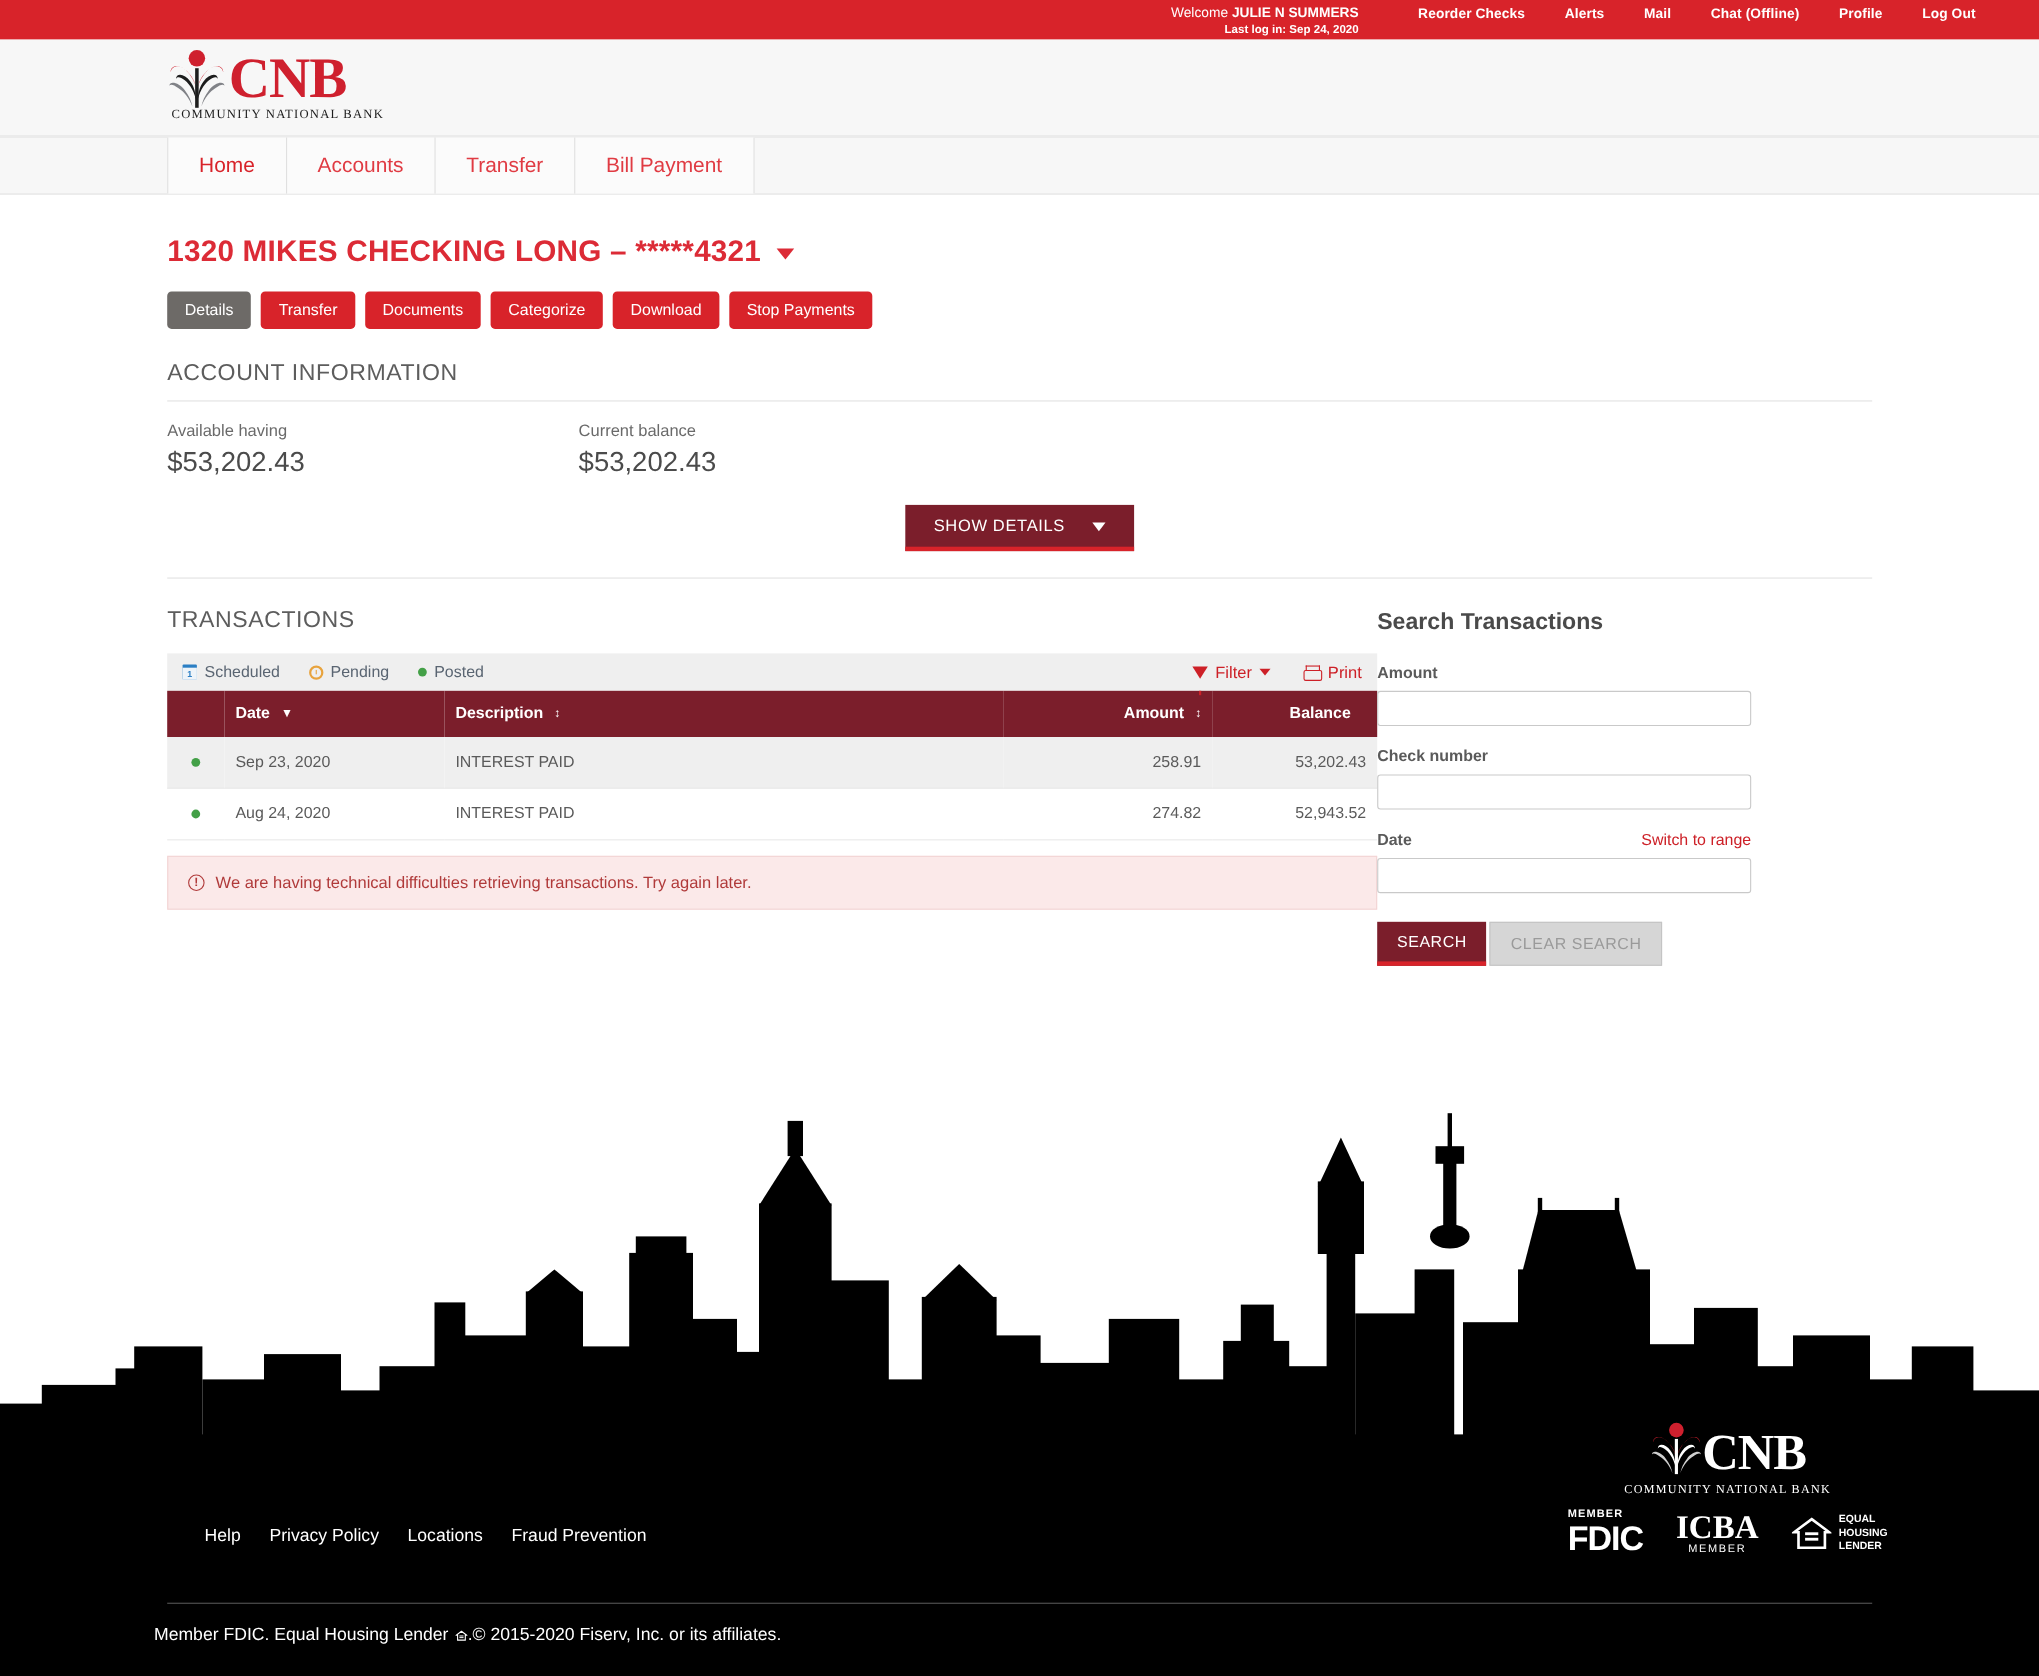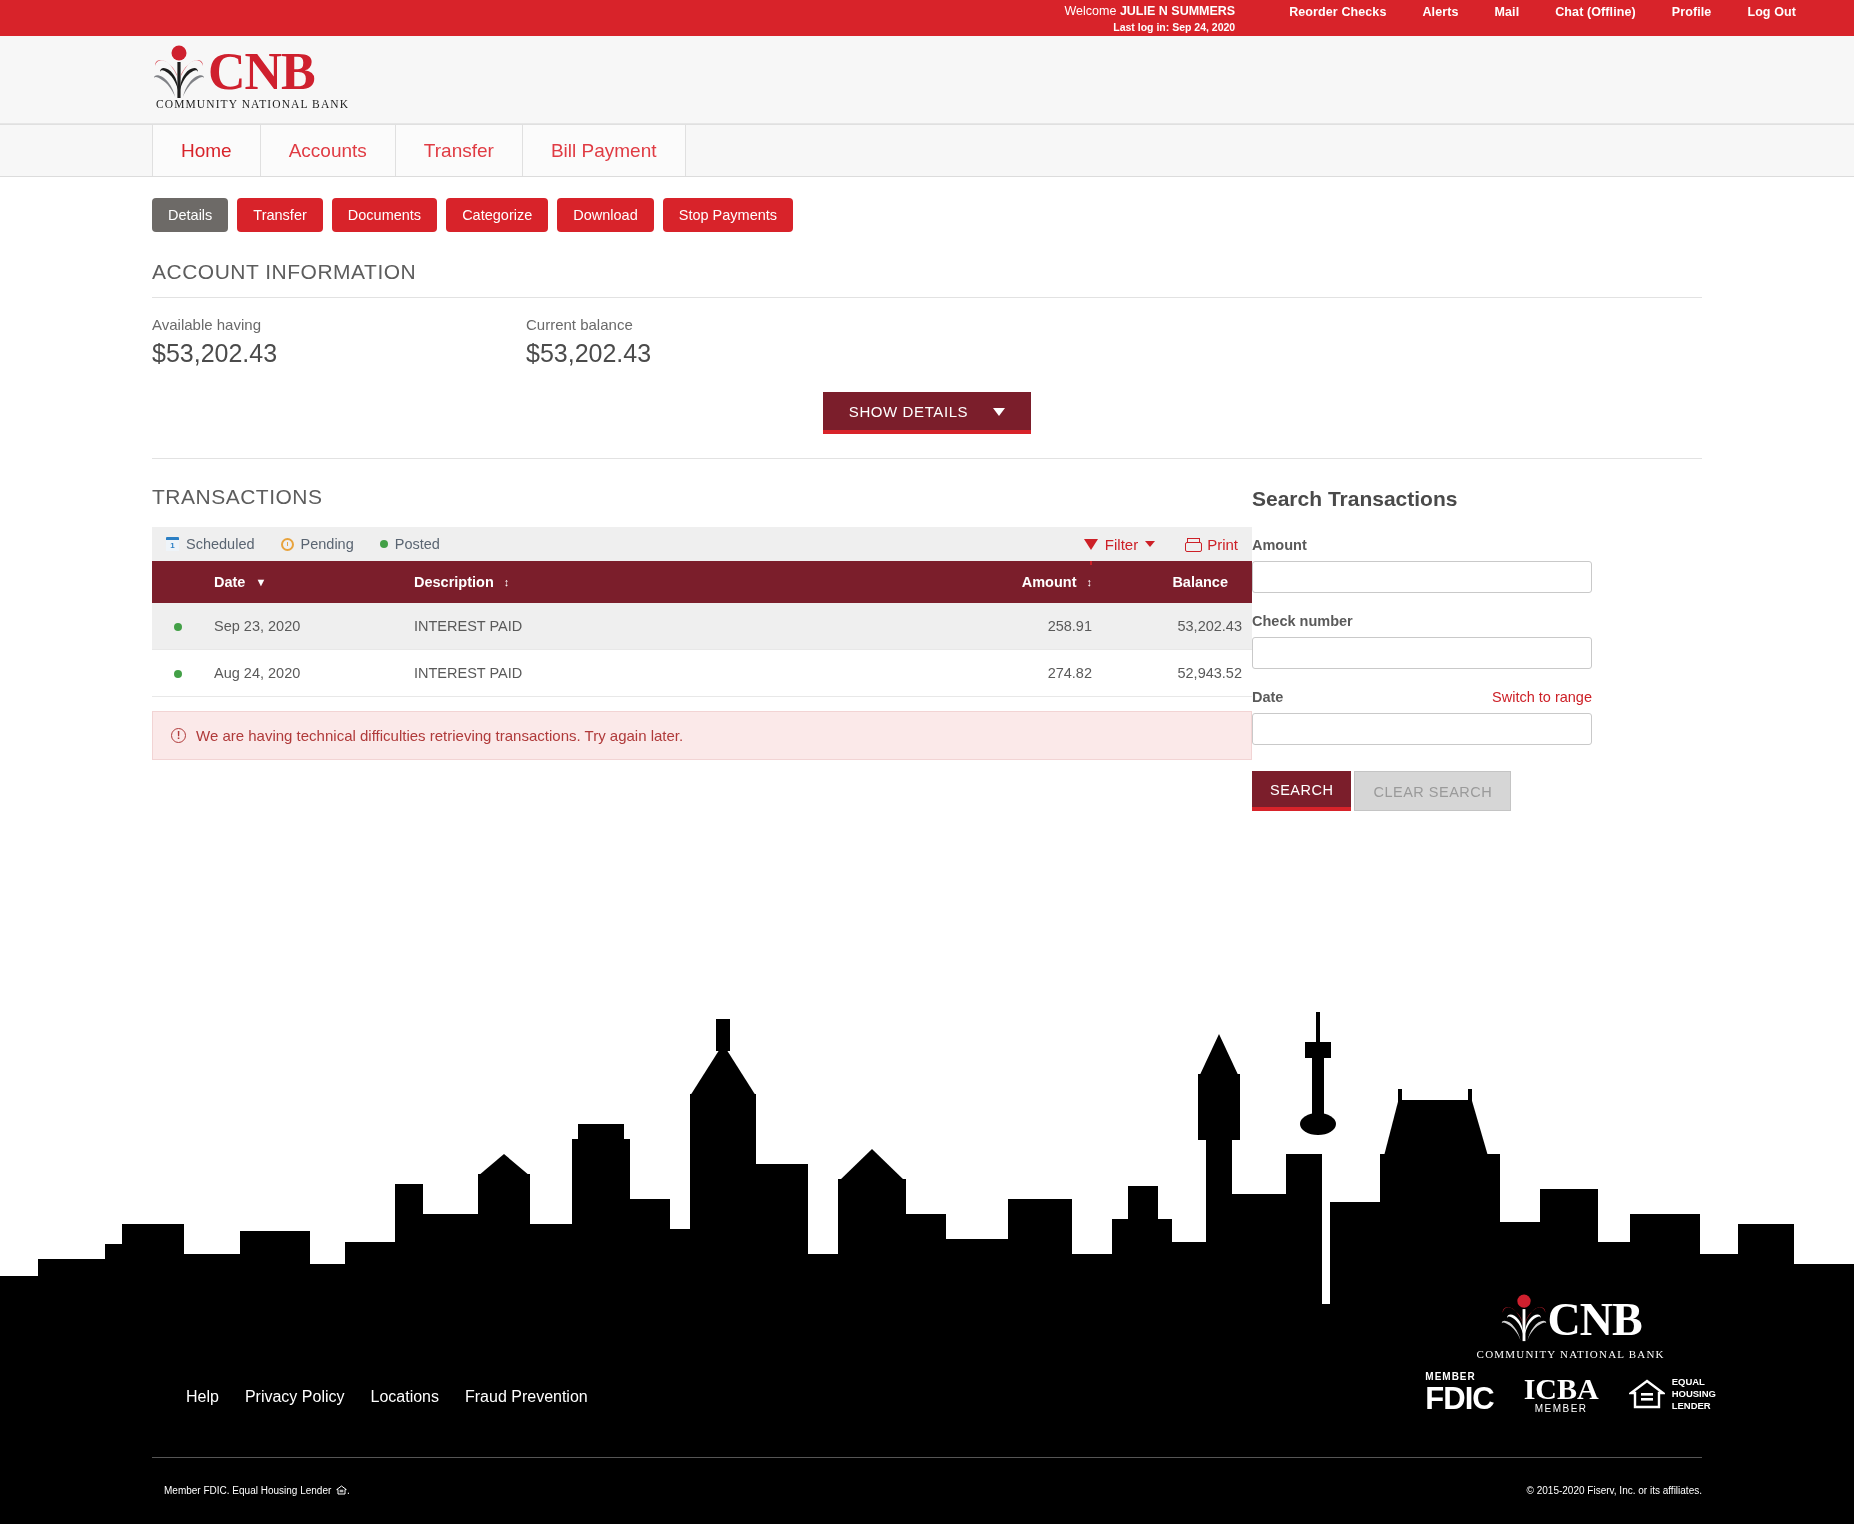--- a/index.html
+++ b/index.html
@@ -214,22 +214,22 @@
   .fdic .m { font-size:10px; letter-spacing:1px; font-weight:bold;}
   .fdic .b { font-size:31px; font-weight:bold; letter-spacing:-1px; line-height:34px;}
   .icba { color:#fff; text-align:center; line-height:1;}
   .icba .b { font-family:"Liberation Serif", serif; font-size:30px; font-weight:bold; line-height:30px;}
   .icba .m { font-size:10px; letter-spacing:1.5px; }
   .ehl { display:flex; align-items:center; gap:7px; }
   .ehl-house { width:36px; height:30px; position:relative; }
   .ehl-txt { color:#fff; font-size:9.5px; line-height:1.25; font-weight:bold; text-align:left;}
   .footer-rule { position:absolute; left:152px; right:152px; bottom:66px; border-top:1px solid #555; }
   .footer-bottom {
-    position:absolute; left:164px; right:152px; bottom:28px;
-    display:flex; justify-content:space-between; color:#fff; font-size:10px;
+    position:absolute; left:140px; right:152px; bottom:28px;
+    display:flex; color:#fff; font-size:16px;
   }
   .legal-home { display:inline-block; width:11px;height:10px; position:relative; vertical-align:-1px; margin-left:2px;}
 </style>
 </head>
 <body>
 
 <div class="utilbar">
   <div class="welcome-block">
     <div class="wel-line">
       <span>Welcome</span>
@@ -270,20 +270,24 @@
 
 <div class="mainnav">
   <div class="navitem active">Home</div>
   <div class="navitem">Accounts</div>
   <div class="navitem">Transfer</div>
   <div class="navitem">Bill Payment</div>
 </div>
 
 <div class="page">
 
+  <div class="acct-title">
+    <span>1320 MIKES CHECKING LONG – *****4321</span>
+    <span class="caret-down"></span>
+  </div>
 
   <div class="btnrow">
     <button class="pillbtn gray">Details</button>
     <button class="pillbtn">Transfer</button>
     <button class="pillbtn">Documents</button>
     <button class="pillbtn">Categorize</button>
     <button class="pillbtn">Download</button>
     <button class="pillbtn">Stop Payments</button>
   </div>
 

